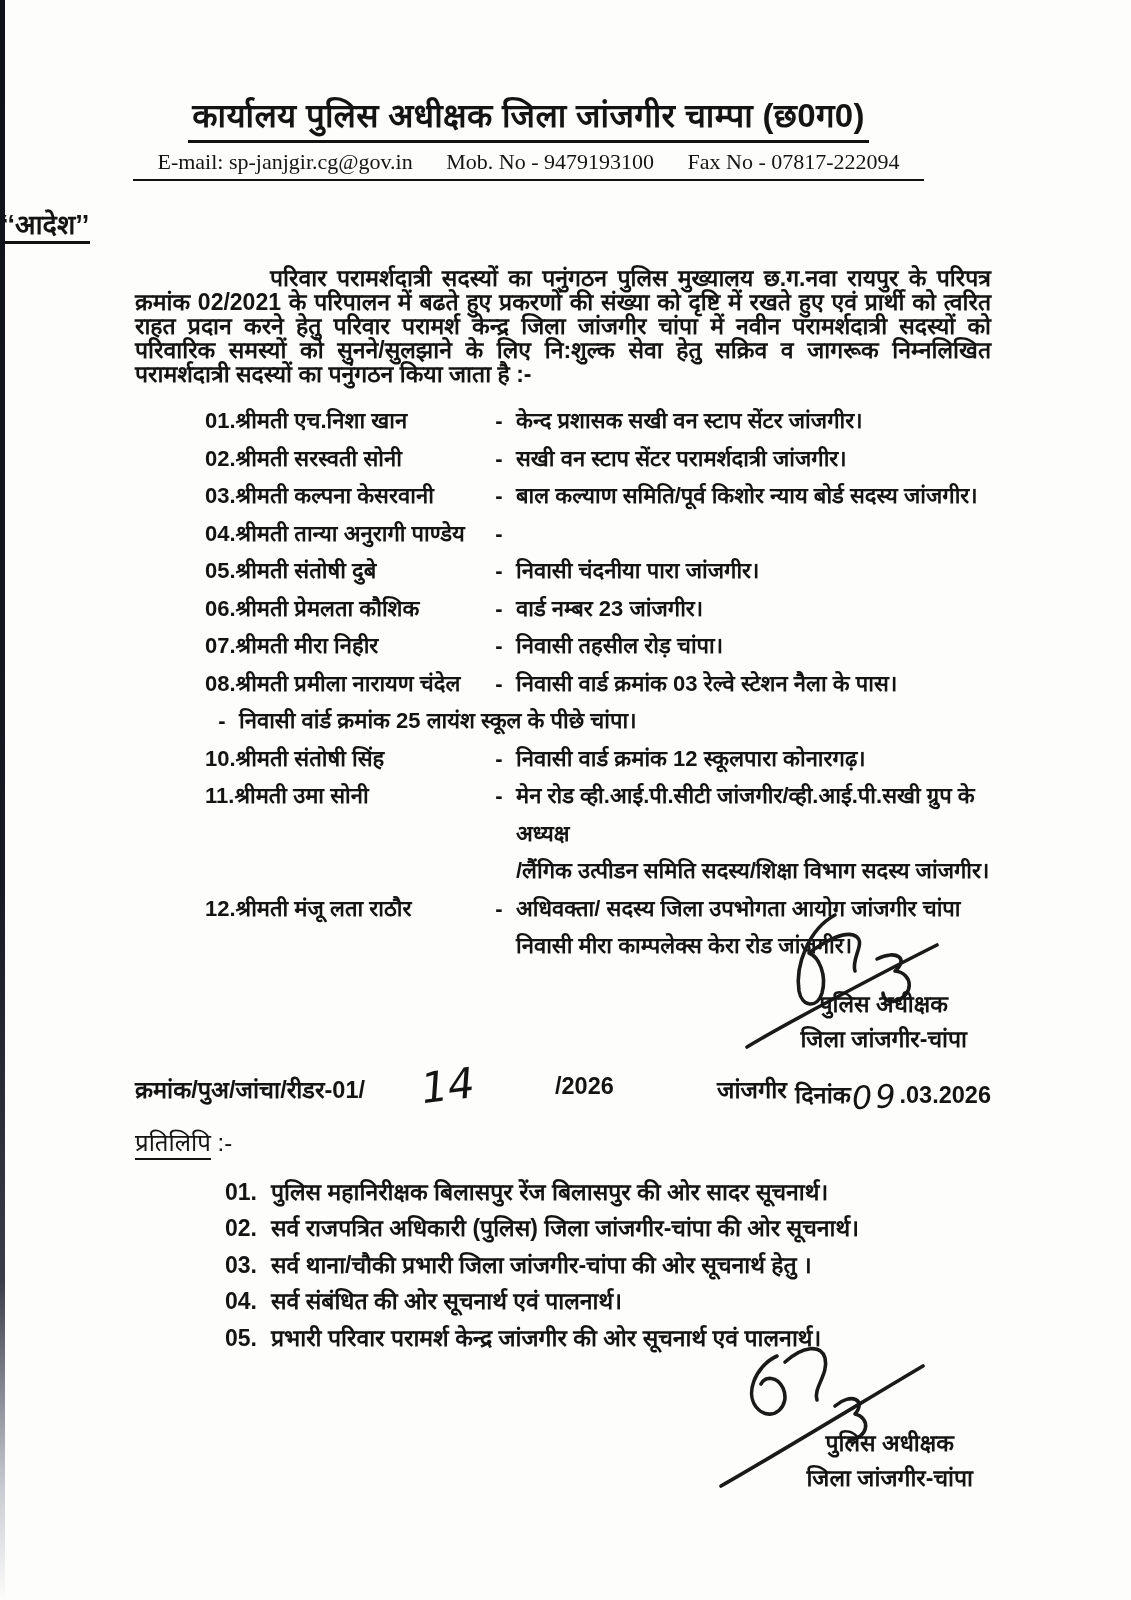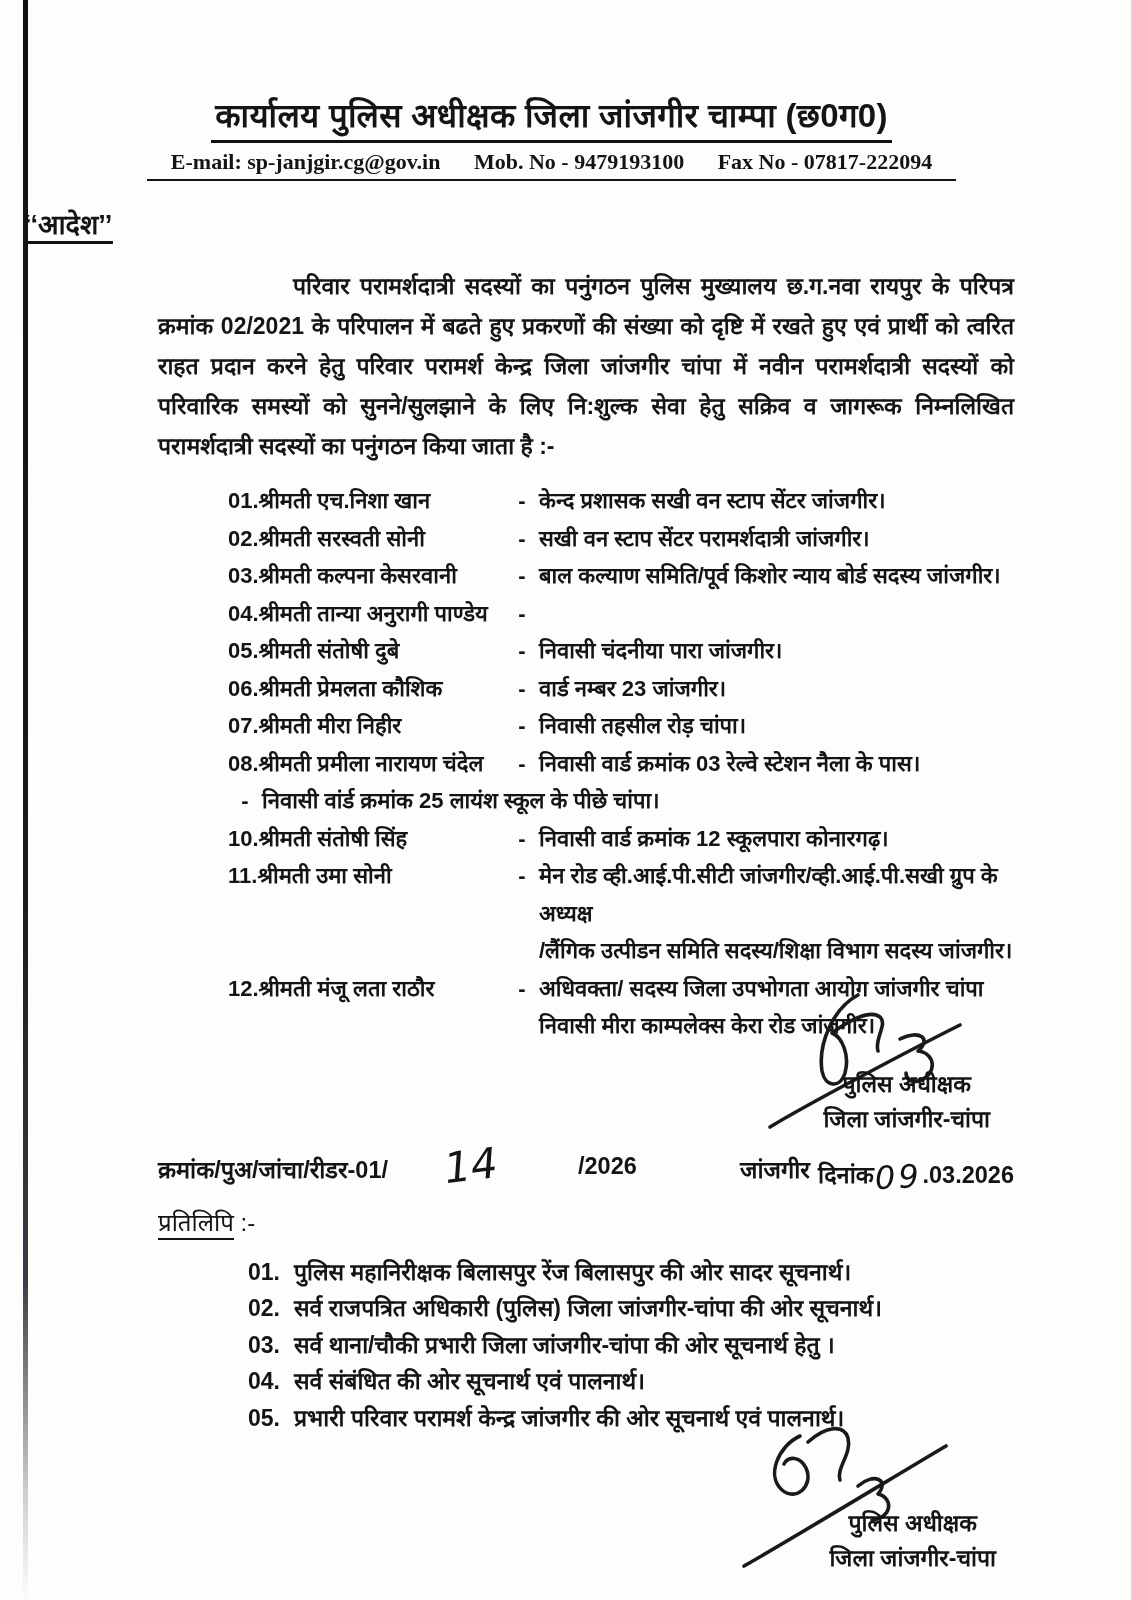--- a/index.html
+++ b/index.html
@@ -4,52 +4,52 @@
 <style>
   html,body { margin:0; padding:0; }
   body {
     width:1131px; height:1600px;
     background:#fdfdfc;
     font-family:"Liberation Sans","DejaVu Sans",sans-serif;
     color:#141414;
     overflow:hidden;
     -webkit-font-smoothing:antialiased;
   }
-  .page { position:relative; width:1057px; height:1600px;margin-left:23px; }
+  .page { position:relative; width:1057px; height:1600px; }
 
   .scan-edge {
     position:absolute; left:0; top:0; width:5px; height:1600px;
     background:linear-gradient(180deg,#101219 0%,#171923 55%,#3a3d49 80%,#c9cbd2 93%,rgba(255,255,255,0) 100%);
   }
 
   .letterhead { text-align:center; padding-top:92px; }
   .office-title {
     display:inline-block;
     font-size:33px; font-weight:700;
     border-bottom:3px solid #121212;
     padding:0 4px 3px;
     letter-spacing:0.3px;
   }
   .contact-line { margin-top:6px; text-align:center; }
   .contact-inner {
     display:inline-block;
     font-family:"Liberation Serif","DejaVu Serif",serif;
-    font-weight:700; font-size:22px;
+    font-weight:400; font-size:22px;
     border-bottom:2px solid #121212;
     padding:0 10px 4px;
   }
   .contact-inner span { margin:0 14px; }
 
   .order-heading { text-align:left; margin-top:24px; font-size:27px; font-weight:700; }
   .order-heading .u { border-bottom:3px solid #121212; padding:0 1px 1px; }
 
   .intro {
     margin:24px 66px 0 135px;
     font-size:23px; font-weight:700;
-    line-height:40px;
+    line-height:24px;
     text-align:justify;
     text-indent:135px;
   }
 
   .members { margin:16px 56px 0 205px; font-size:22px; font-weight:700; }
   .m-row { display:flex; align-items:flex-start; line-height:37.5px; }
   .m-name { min-width:273px; white-space:nowrap; padding-right:4px; }
   .m-dash { width:34px; text-align:center; flex:none; }
   .m-desc { flex:1; white-space:pre-line; }
 

